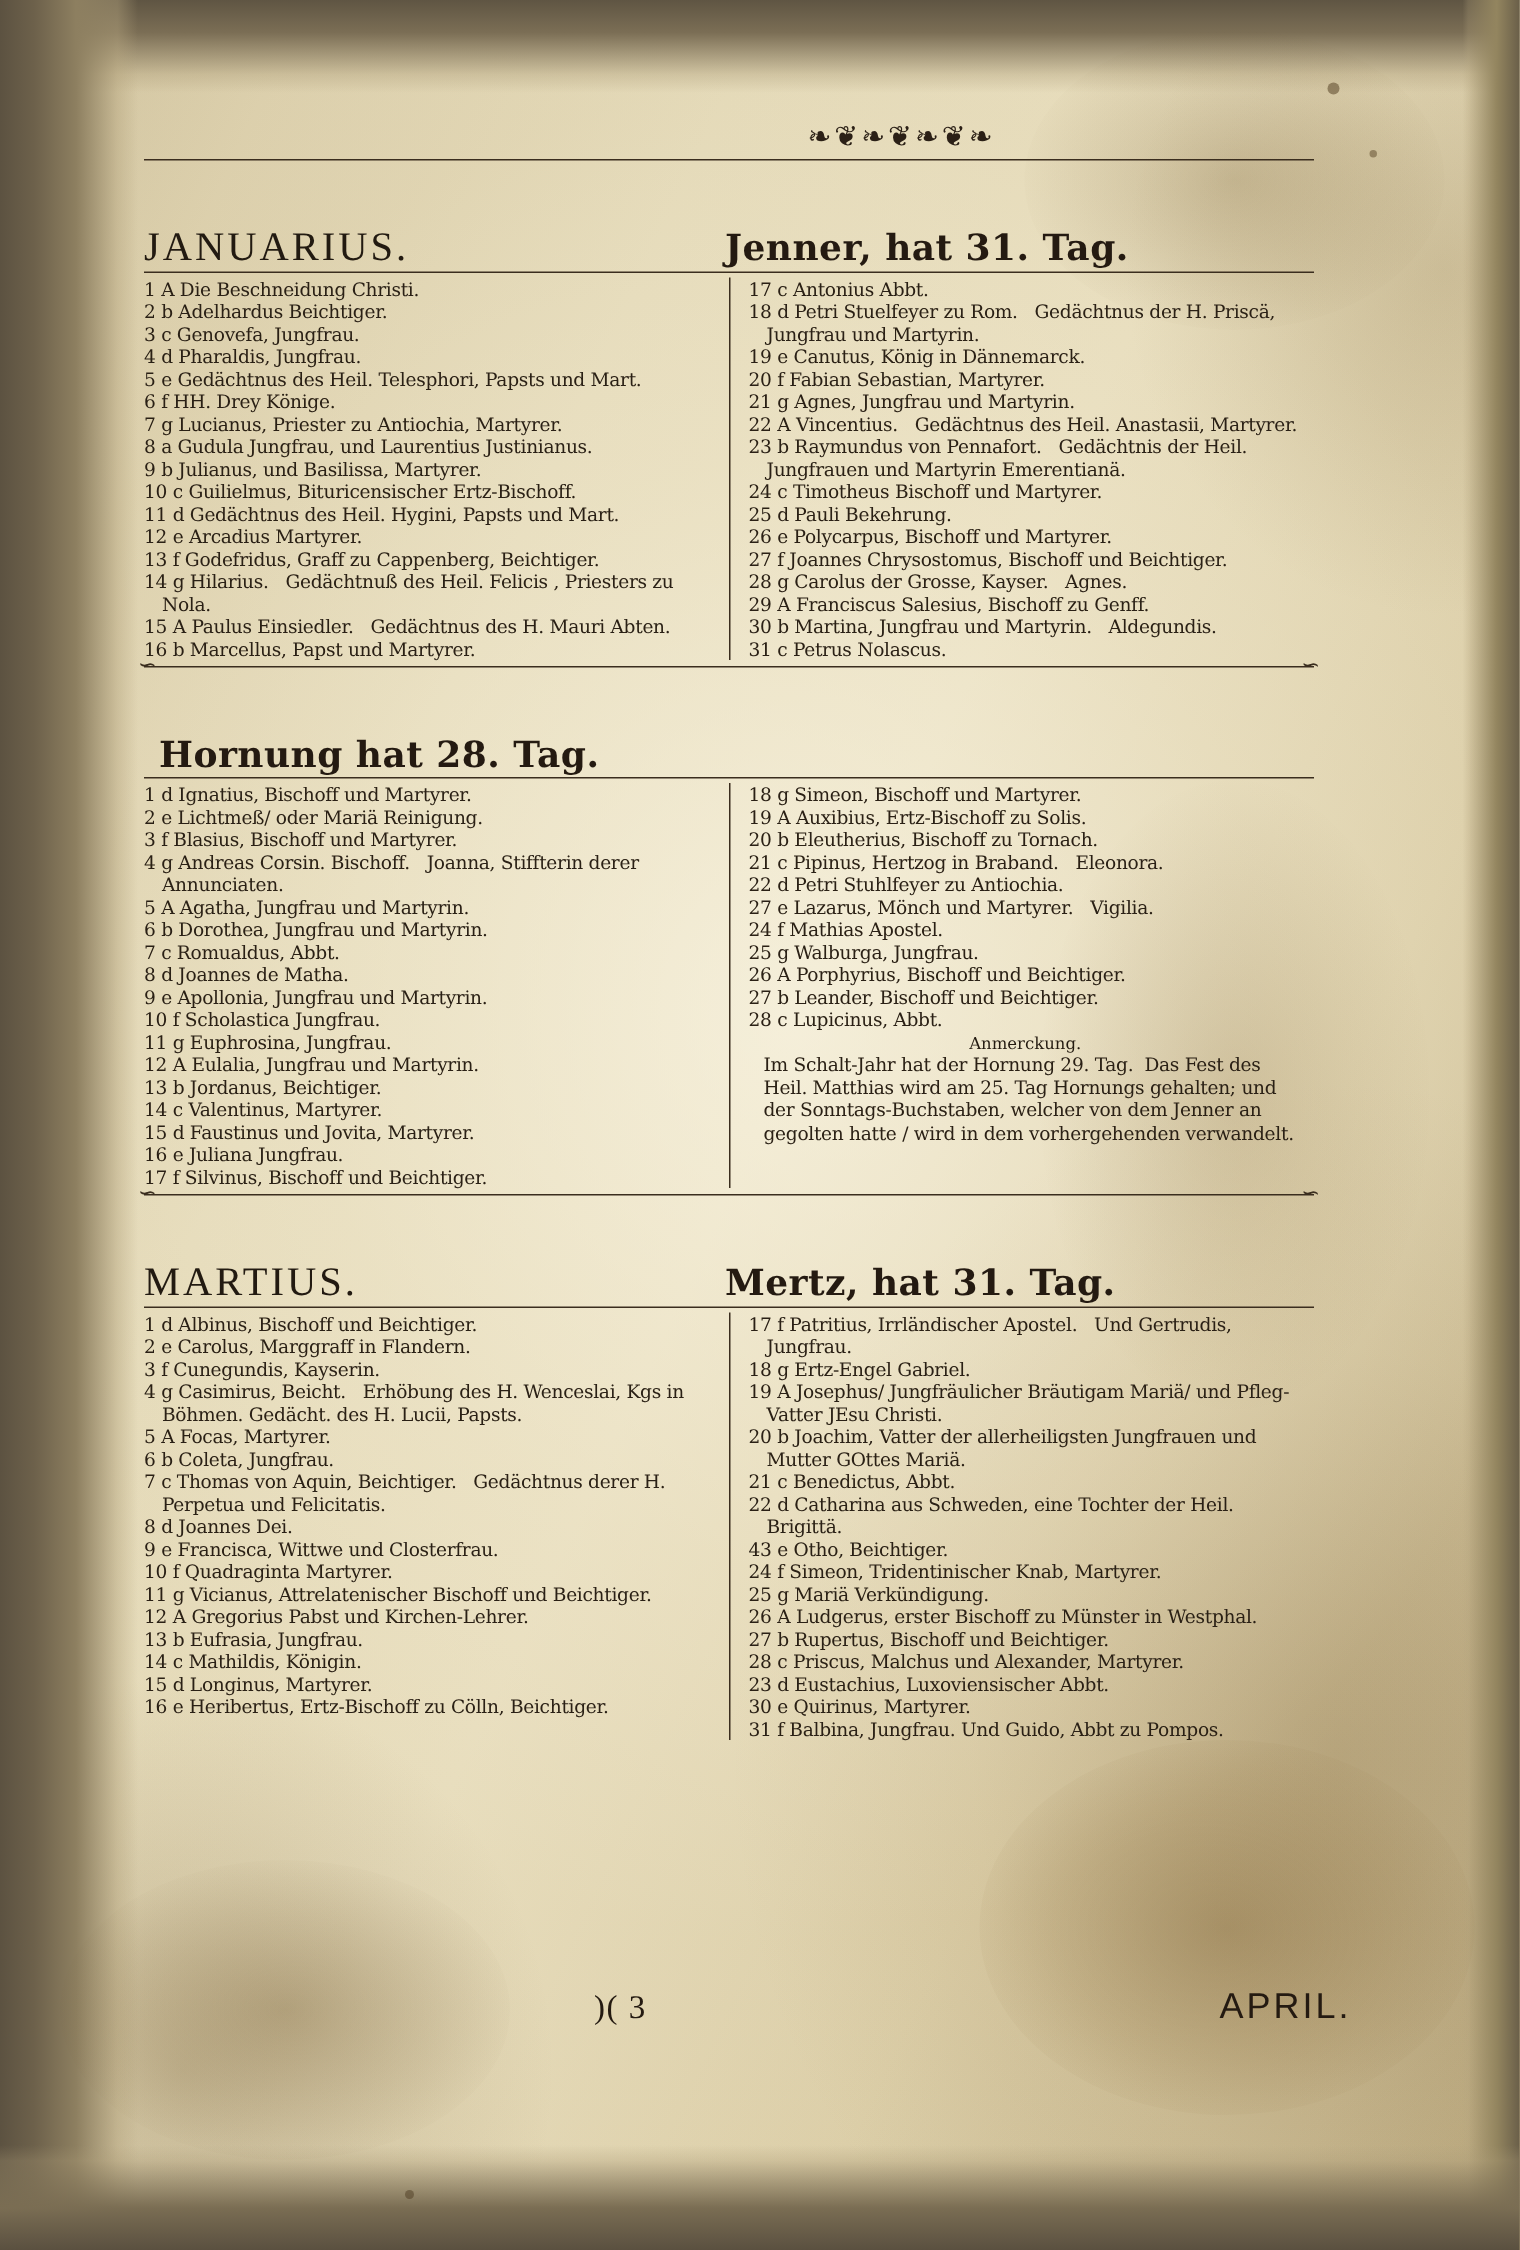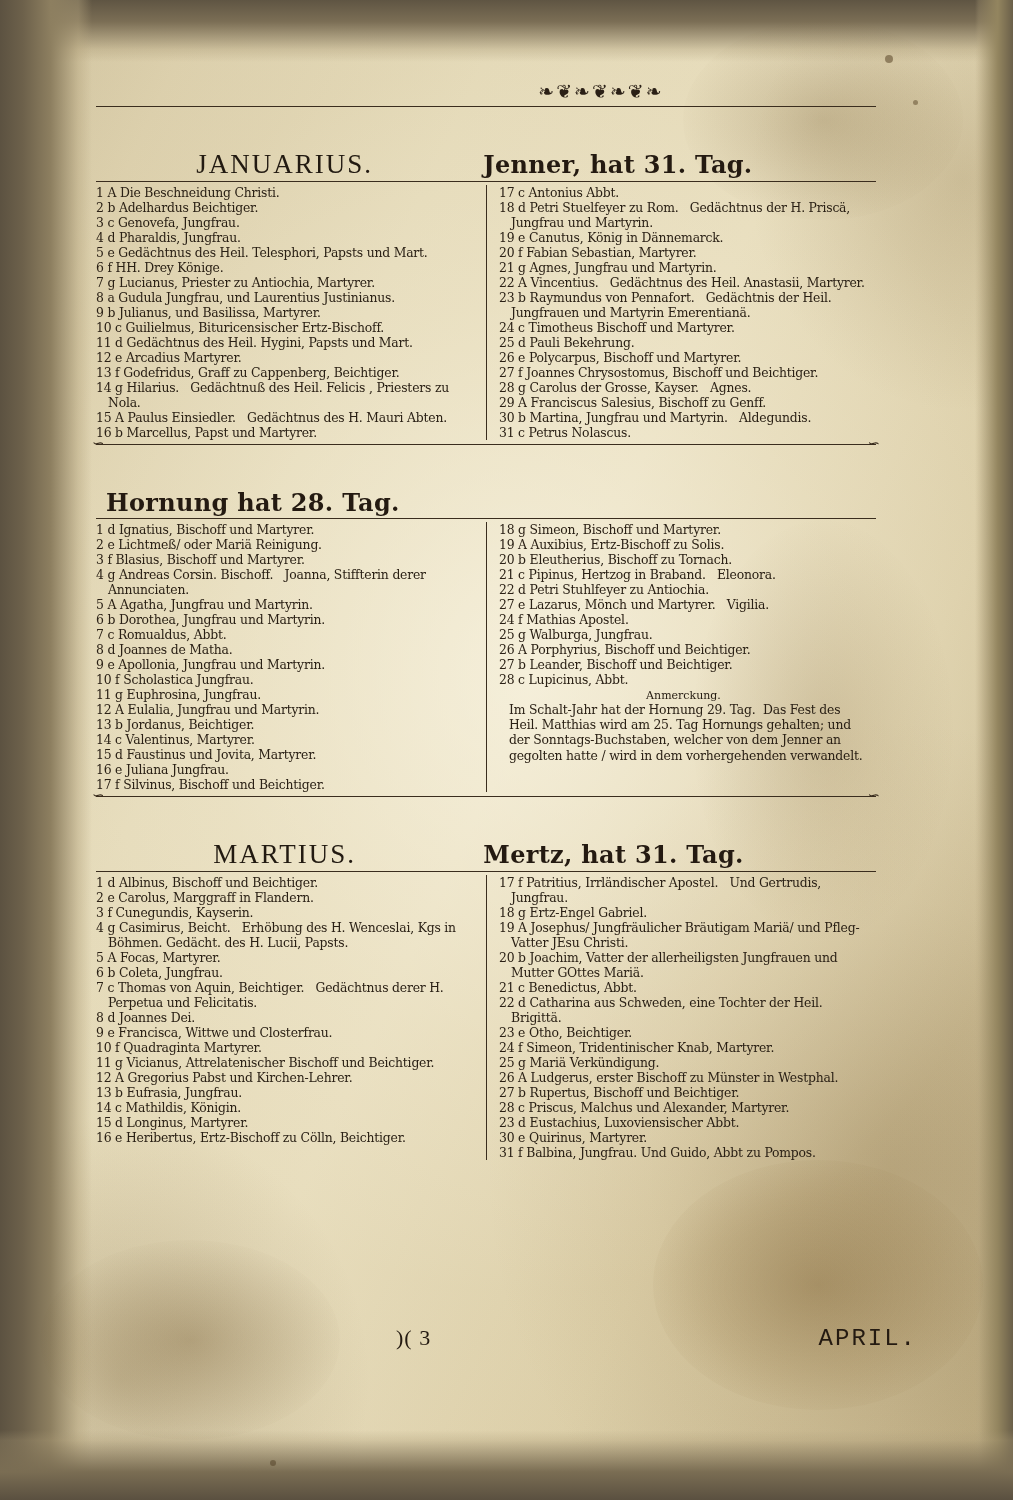--- a/index.html
+++ b/index.html
@@ -81,21 +81,20 @@
 
   .month-block { position: relative; }
 
   .month-head {
     display: flex;
     align-items: baseline;
     padding: 1px 0 1px 0;
   }
   .month-head .latin {
     width: 49%;
-    text-align: center;
     font-family: "Liberation Serif", serif;
     font-size: 27px;
     letter-spacing: 2px;
     color: #221a11;
   }
   .month-head .german {
     width: 51%;
     text-align: left;
     padding-left: 10px;
     font-family: "DejaVu Serif", serif;
@@ -180,25 +179,25 @@
     color: #26: 1b;
   }
   .sig {
     font-family: "Liberation Serif", serif;
     font-size: 22px;
     color: #241a11;
     margin-left: 300px;
     letter-spacing: 1px;
   }
   .catchword {
-    font-family: Liberation Mono, monospace;
+    font-family: Liberation Sans, sans-serif;
     font-size: 24px;
     letter-spacing: 2px;
     color: #241a11;
-    margin-right: 36px;
+    margin-right: 52px;
   }
 </style>
 </head>
 <body>
 
 <div class="page">
 
   <div class="gutter-top"></div>
   <div class="gutter-left"></div>
   <div class="gutter-right"></div>
@@ -332,21 +331,21 @@
           <div class="entry">15 d Longinus, Martyrer.</div>
           <div class="entry">16 e Heribertus, Ertz-Bischoff zu Cölln, Beichtiger.</div>
         </div>
         <div class="col right">
           <div class="entry">17 f Patritius, Irrländischer Apostel.   Und Gertrudis, Jungfrau.</div>
           <div class="entry">18 g Ertz-Engel Gabriel.</div>
           <div class="entry">19 A Josephus/ Jungfräulicher Bräutigam Mariä/ und Pfleg-Vatter JEsu Christi.</div>
           <div class="entry">20 b Joachim, Vatter der allerheiligsten Jungfrauen und Mutter GOttes Mariä.</div>
           <div class="entry">21 c Benedictus, Abbt.</div>
           <div class="entry">22 d Catharina aus Schweden, eine Tochter der Heil. Brigittä.</div>
-          <div class="entry">23 e Otho, Beichtiger.</div>
+          <div class="entry">43 e Otho, Beichtiger.</div>
           <div class="entry">24 f Simeon, Tridentinischer Knab, Martyrer.</div>
           <div class="entry">25 g Mariä Verkündigung.</div>
           <div class="entry">26 A Ludgerus, erster Bischoff zu Münster in Westphal.</div>
           <div class="entry">27 b Rupertus, Bischoff und Beichtiger.</div>
           <div class="entry">28 c Priscus, Malchus und Alexander, Martyrer.</div>
           <div class="entry">23 d Eustachius, Luxoviensischer Abbt.</div>
           <div class="entry">30 e Quirinus, Martyrer.</div>
           <div class="entry">31 f Balbina, Jungfrau. Und Guido, Abbt zu Pompos.</div>
         </div>
       </div>

